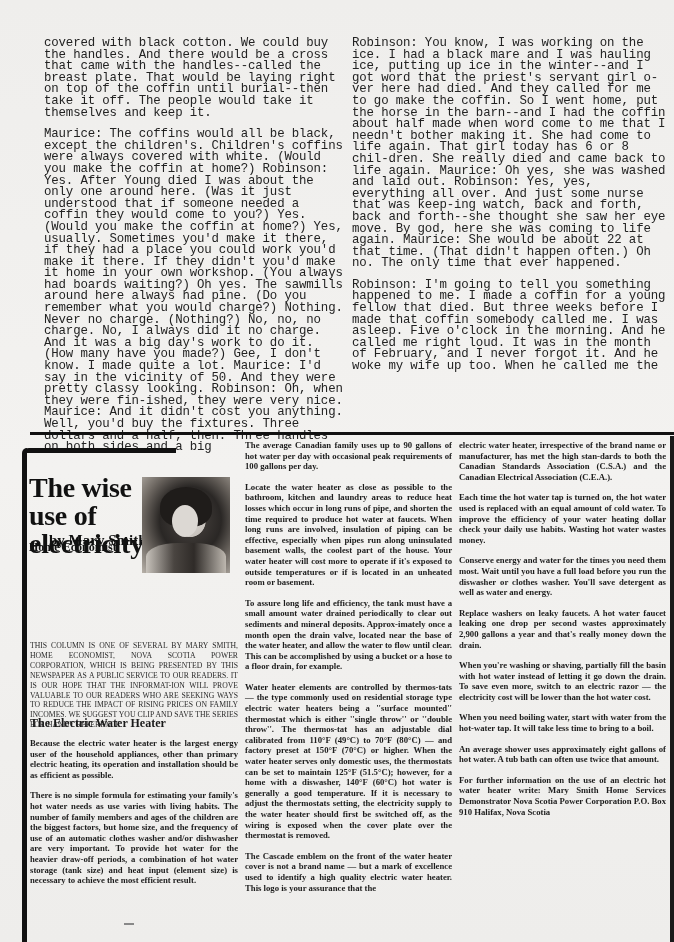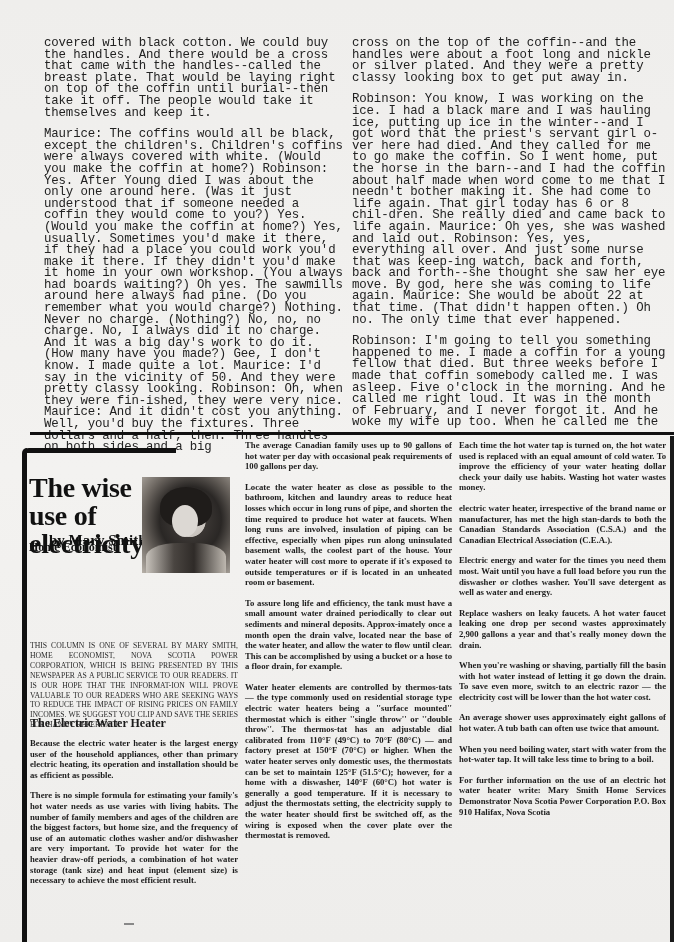--- a/index.html
+++ b/index.html
@@ -105,21 +105,20 @@
 <body>
 
 <div class="page">
 
   <div class="tw tw-left">
     <p>covered with black cotton. We could buy the handles. And there would be a cross that came with the handles--called the breast plate. That would be laying right on top of the coffin until burial--then take it off. The people would take it themselves and keep it.</p>
     <p>Maurice: The coffins would all be black, except the children's. Children's coffins were always covered with white. (Would you make the coffin at home?) Robinson: Yes. After Young died I was about the only one around here. (Was it just understood that if someone needed a coffin they would come to you?) Yes. (Would you make the coffin at home?) Yes, usually. Sometimes you'd make it there, if they had a place you could work you'd make it there. If they didn't you'd make it home in your own workshop. (You always had boards waiting?) Oh yes. The sawmills around here always had pine. (Do you remember what you would charge?) Nothing. Never no charge. (Nothing?) No, no, no charge. No, I always did it no charge. And it was a big day's work to do it. (How many have you made?) Gee, I don't know. I made quite a lot. Maurice: I'd say in the vicinity of 50. And they were pretty classy looking. Robinson: Oh, when they were fin-ished, they were very nice. Maurice: And it didn't cost you anything. Well, you'd buy the fixtures. Three dollars and a half, then. Three handles on both sides and a big</p>
   </div>
 
   <div class="tw tw-right">
-    <p>cross on the top of the coffin--and the handles were about a foot long and nickle or silver plated. And they were a pretty classy looking box to get put away in.</p>
     <p>Robinson: You know, I was working on the ice. I had a black mare and I was hauling ice, putting up ice in the winter--and I got word that the priest's servant girl o-ver here had died. And they called for me to go make the coffin. So I went home, put the horse in the barn--and I had the coffin about half made when word come to me that I needn't bother making it. She had come to life again. That girl today has 6 or 8 chil-dren. She really died and came back to life again. Maurice: Oh yes, she was washed and laid out. Robinson: Yes, yes, everything all over. And just some nurse that was keep-ing watch, back and forth, back and forth--she thought she saw her eye move. By god, here she was coming to life again. Maurice: She would be about 22 at that time. (That didn't happen often.) Oh no. The only time that ever happened.</p>
     <p>Robinson: I'm going to tell you something happened to me. I made a coffin for a young fellow that died. But three weeks before I made that coffin somebody called me. I was asleep. Five o'clock in the morning. And he called me right loud. It was in the month of February, and I never forgot it. And he woke my wife up too. When he called me the</p>
   </div>
 
   <div class="rule-top"></div>
   <div class="box-top"></div>
   <div class="box-left"></div>
   <div class="box-right"></div>
 
   <div class="title">The wise use of electricity</div>
@@ -138,27 +137,28 @@
   <div class="col col-a">
     <p>Because the electric water heater is the largest energy user of the household appliances, other than primary electric heating, its operation and installation should be as efficient as possible.</p>
     <p>There is no simple formula for estimating your family's hot water needs as use varies with living habits. The number of family members and ages of the children are the biggest factors, but home size, and the frequency of use of an automatic clothes washer and/or dishwasher are very important. To provide hot water for the heavier draw-off periods, a combination of hot water storage (tank size) and heat input (element size) is necessary to achieve the most efficient result.</p>
   </div>
 
   <div class="col col-b">
     <p>The average Canadian family uses up to 90 gallons of hot water per day with occasional peak requirements of 100 gallons per day.</p>
     <p>Locate the water heater as close as possible to the bathroom, kitchen and laundry areas to reduce heat losses which occur in long runs of pipe, and shorten the time required to produce hot water at faucets. When long runs are involved, insulation of piping can be effective, especially when pipes run along uninsulated basement walls, the coolest part of the house. Your water heater will cost more to operate if it's exposed to outside temperatures or if is located in an unheated room or basement.</p>
     <p>To assure long life and efficiency, the tank must have a small amount water drained periodically to clear out sediments and mineral deposits. Approx-imately once a month open the drain valve, located near the base of the water heater, and allow the water to flow until clear. This can be accomplished by using a bucket or a hose to a floor drain, for example.</p>
     <p>Water heater elements are controlled by thermos-tats — the type commonly used on residential storage type electric water heaters being a ''surface mounted'' thermostat which is either ''single throw'' or ''double throw''. The thermos-tat has an adjustable dial calibrated from 110°F (49°C) to 70°F (80°C) — and factory preset at 150°F (70°C) or higher. When the water heater serves only domestic uses, the thermostats can be set to maintain 125°F (51.5°C); however, for a home with a diswasher, 140°F (60°C) hot water is generally a good temperature. If it is necessary to adjust the thermostats setting, the electricity supply to the water heater should first be switched off, as the wiring is exposed when the cover plate over the thermostat is removed.</p>
+    <p>The Cascade emblem on the front of the water heater cover is not a brand name — but a mark of excellence used to identify a high quality electric water heater. This logo is your assurance that the</p>
   </div>
 
   <div class="col col-c">
+    <p>electric water heater, irrespective of the brand name or manufacturer, has met the high stan-dards to both the Canadian Standards Association (C.S.A.) and the Canadian Electrical Association (C.E.A.).</p>
     <p>Each time the hot water tap is turned on, the hot water used is replaced with an equal amount of cold water. To improve the efficiency of your water heating dollar check your daily use habits. Wasting hot water wastes money.</p>
-    <p>electric water heater, irrespective of the brand name or manufacturer, has met the high stan-dards to both the Canadian Standards Association (C.S.A.) and the Canadian Electrical Association (C.E.A.).</p>
-    <p>Electric energy and water for the times you need them most. Wait until you have a full load before you run the diswasher or clothes washer. You'll save detergent as well as water and energy.</p>
+    <p>Conserve energy and water for the times you need them most. Wait until you have a full load before you run the diswasher or clothes washer. You'll save detergent as well as water and energy.</p>
     <p>Replace washers on leaky faucets. A hot water faucet leaking one drop per second wastes approximately 2,900 gallons a year and that's really money down the drain.</p>
     <p>When you're washing or shaving, partially fill the basin with hot water instead of letting it go down the drain. To save even more, switch to an electric razor — the electricity cost will be lower than the hot water cost.</p>
+    <p>When you need boiling water, start with water from the hot-water tap. It will take less time to bring to a boil.</p>
     <p>An average shower uses approximately eight gallons of hot water. A tub bath can often use twice that amount.</p>
-    <p>When you need boiling water, start with water from the hot-water tap. It will take less time to bring to a boil.</p>
     <p>For further information on the use of an electric hot water heater write: Mary Smith Home Services Demonstrator Nova Scotia Power Corporation P.O. Box 910 Halifax, Nova Scotia</p>
   </div>
 
   <div class="dash-mark"></div>
 </div>
 
 </body></html>

